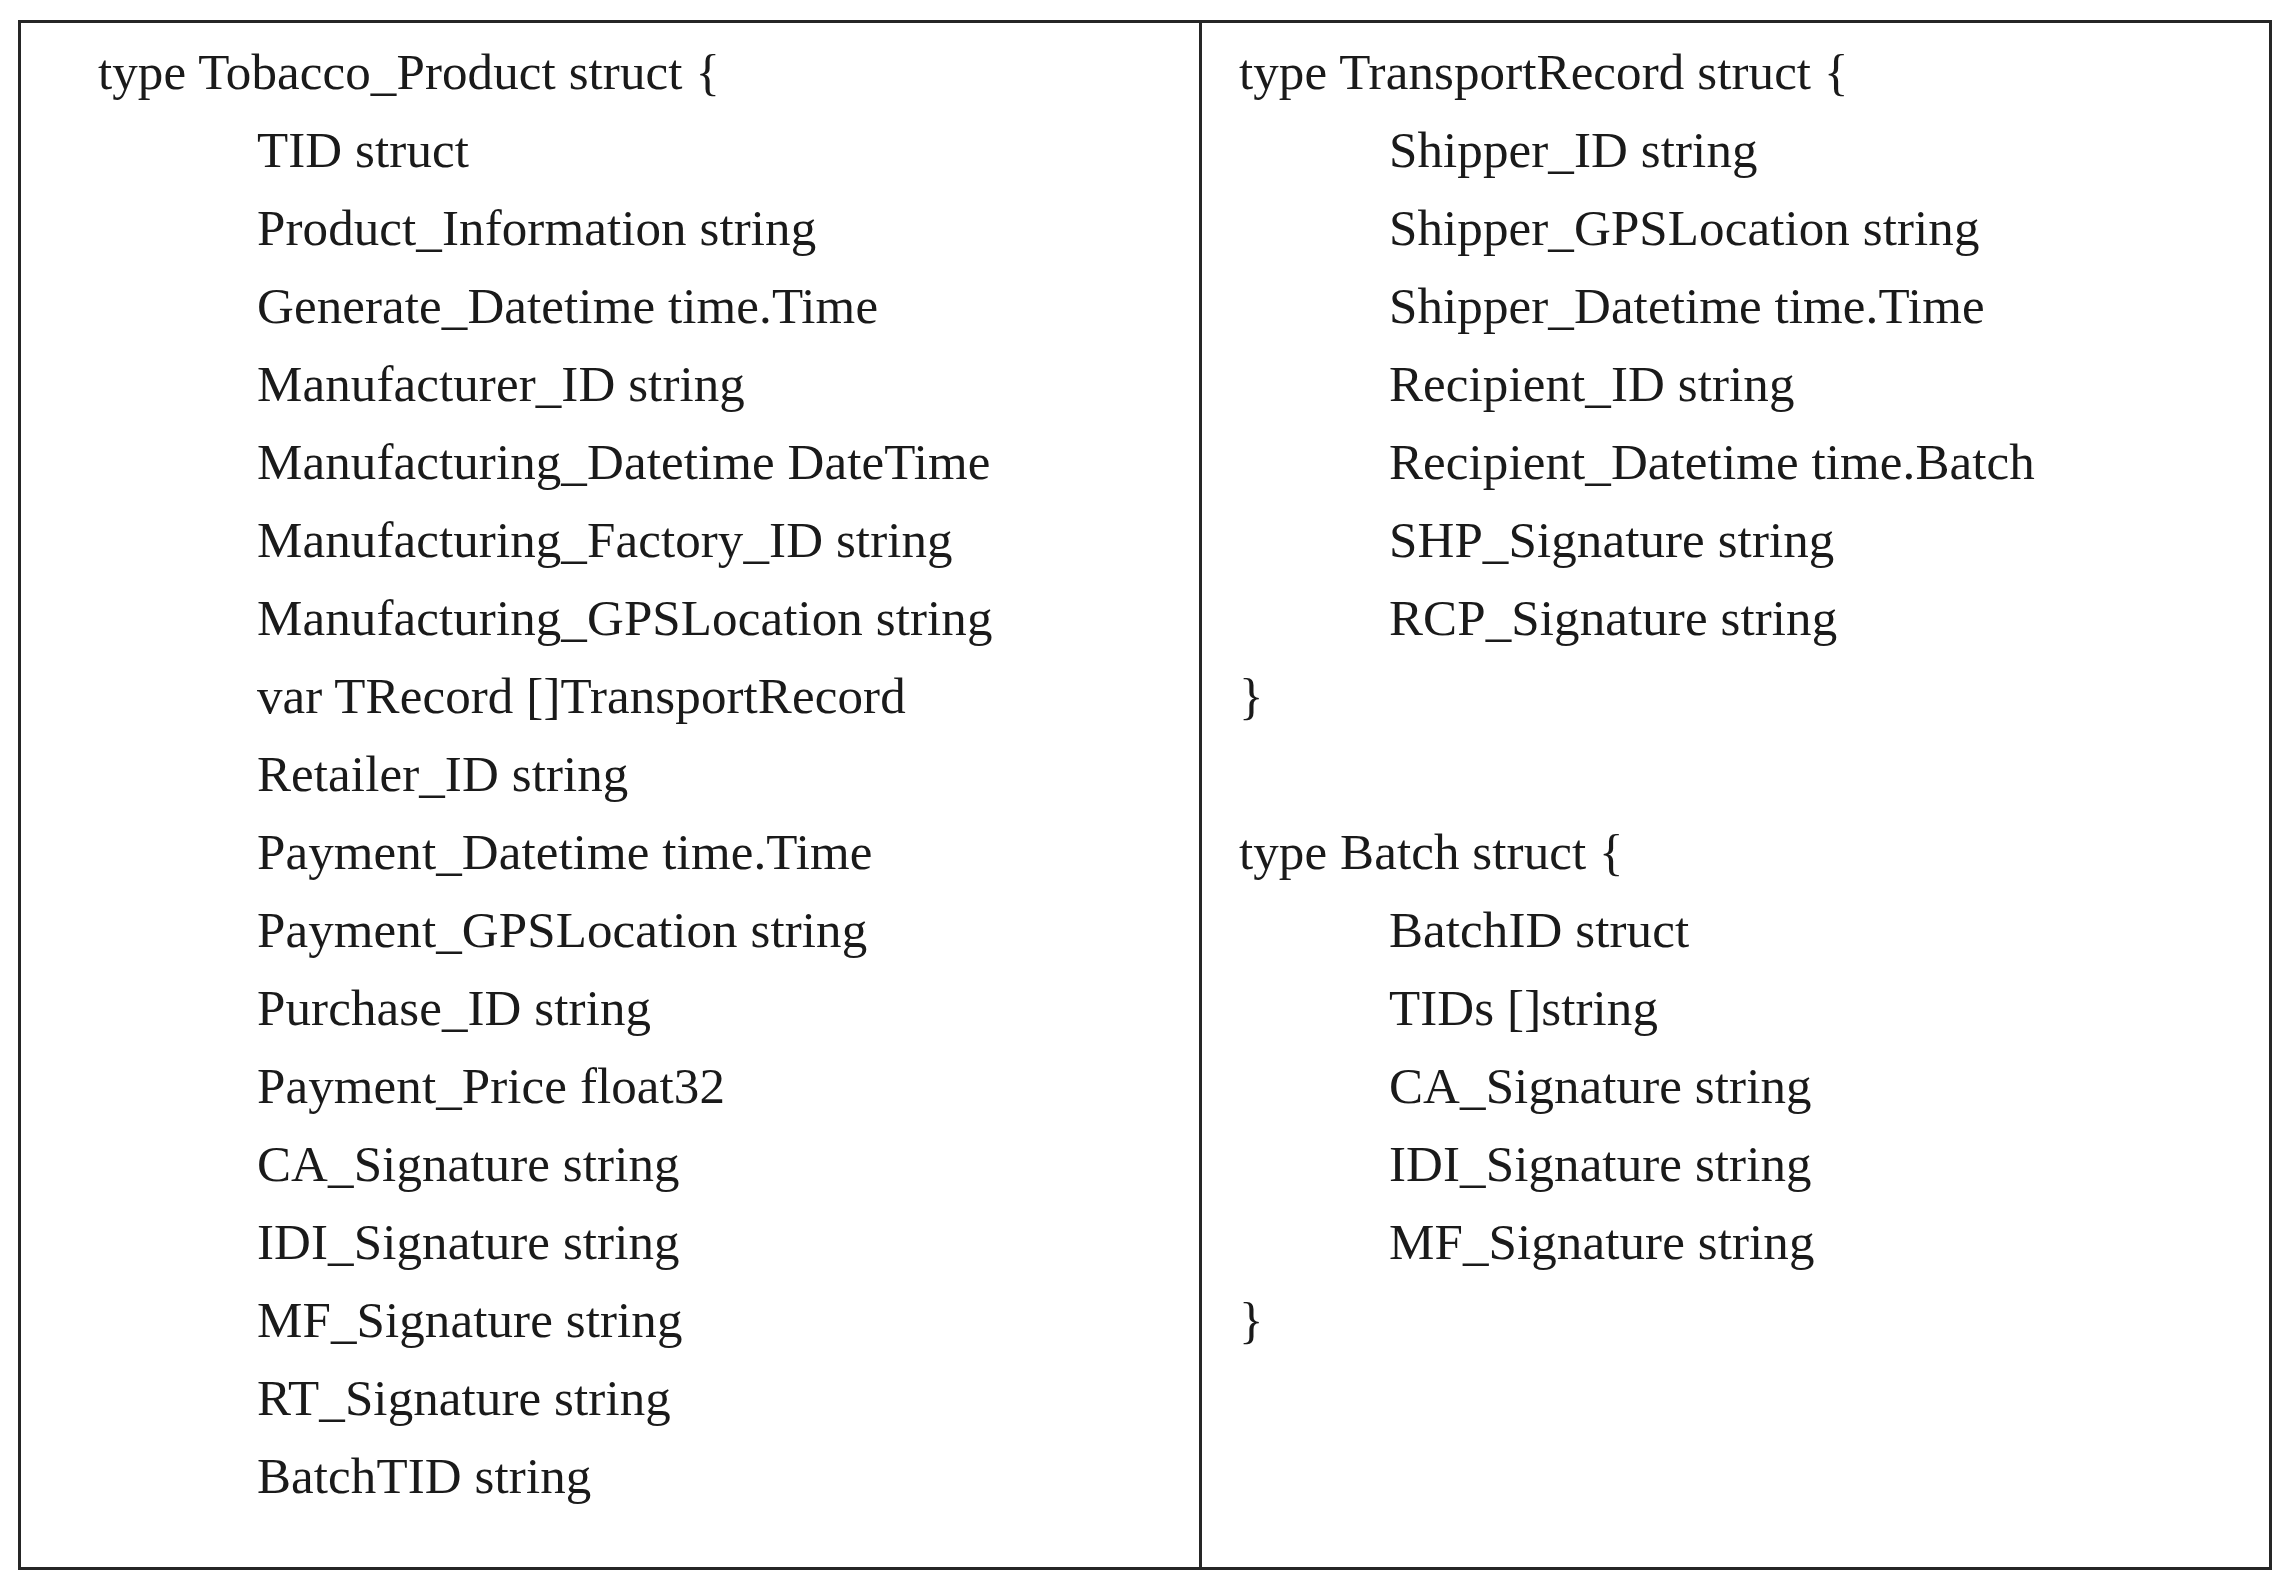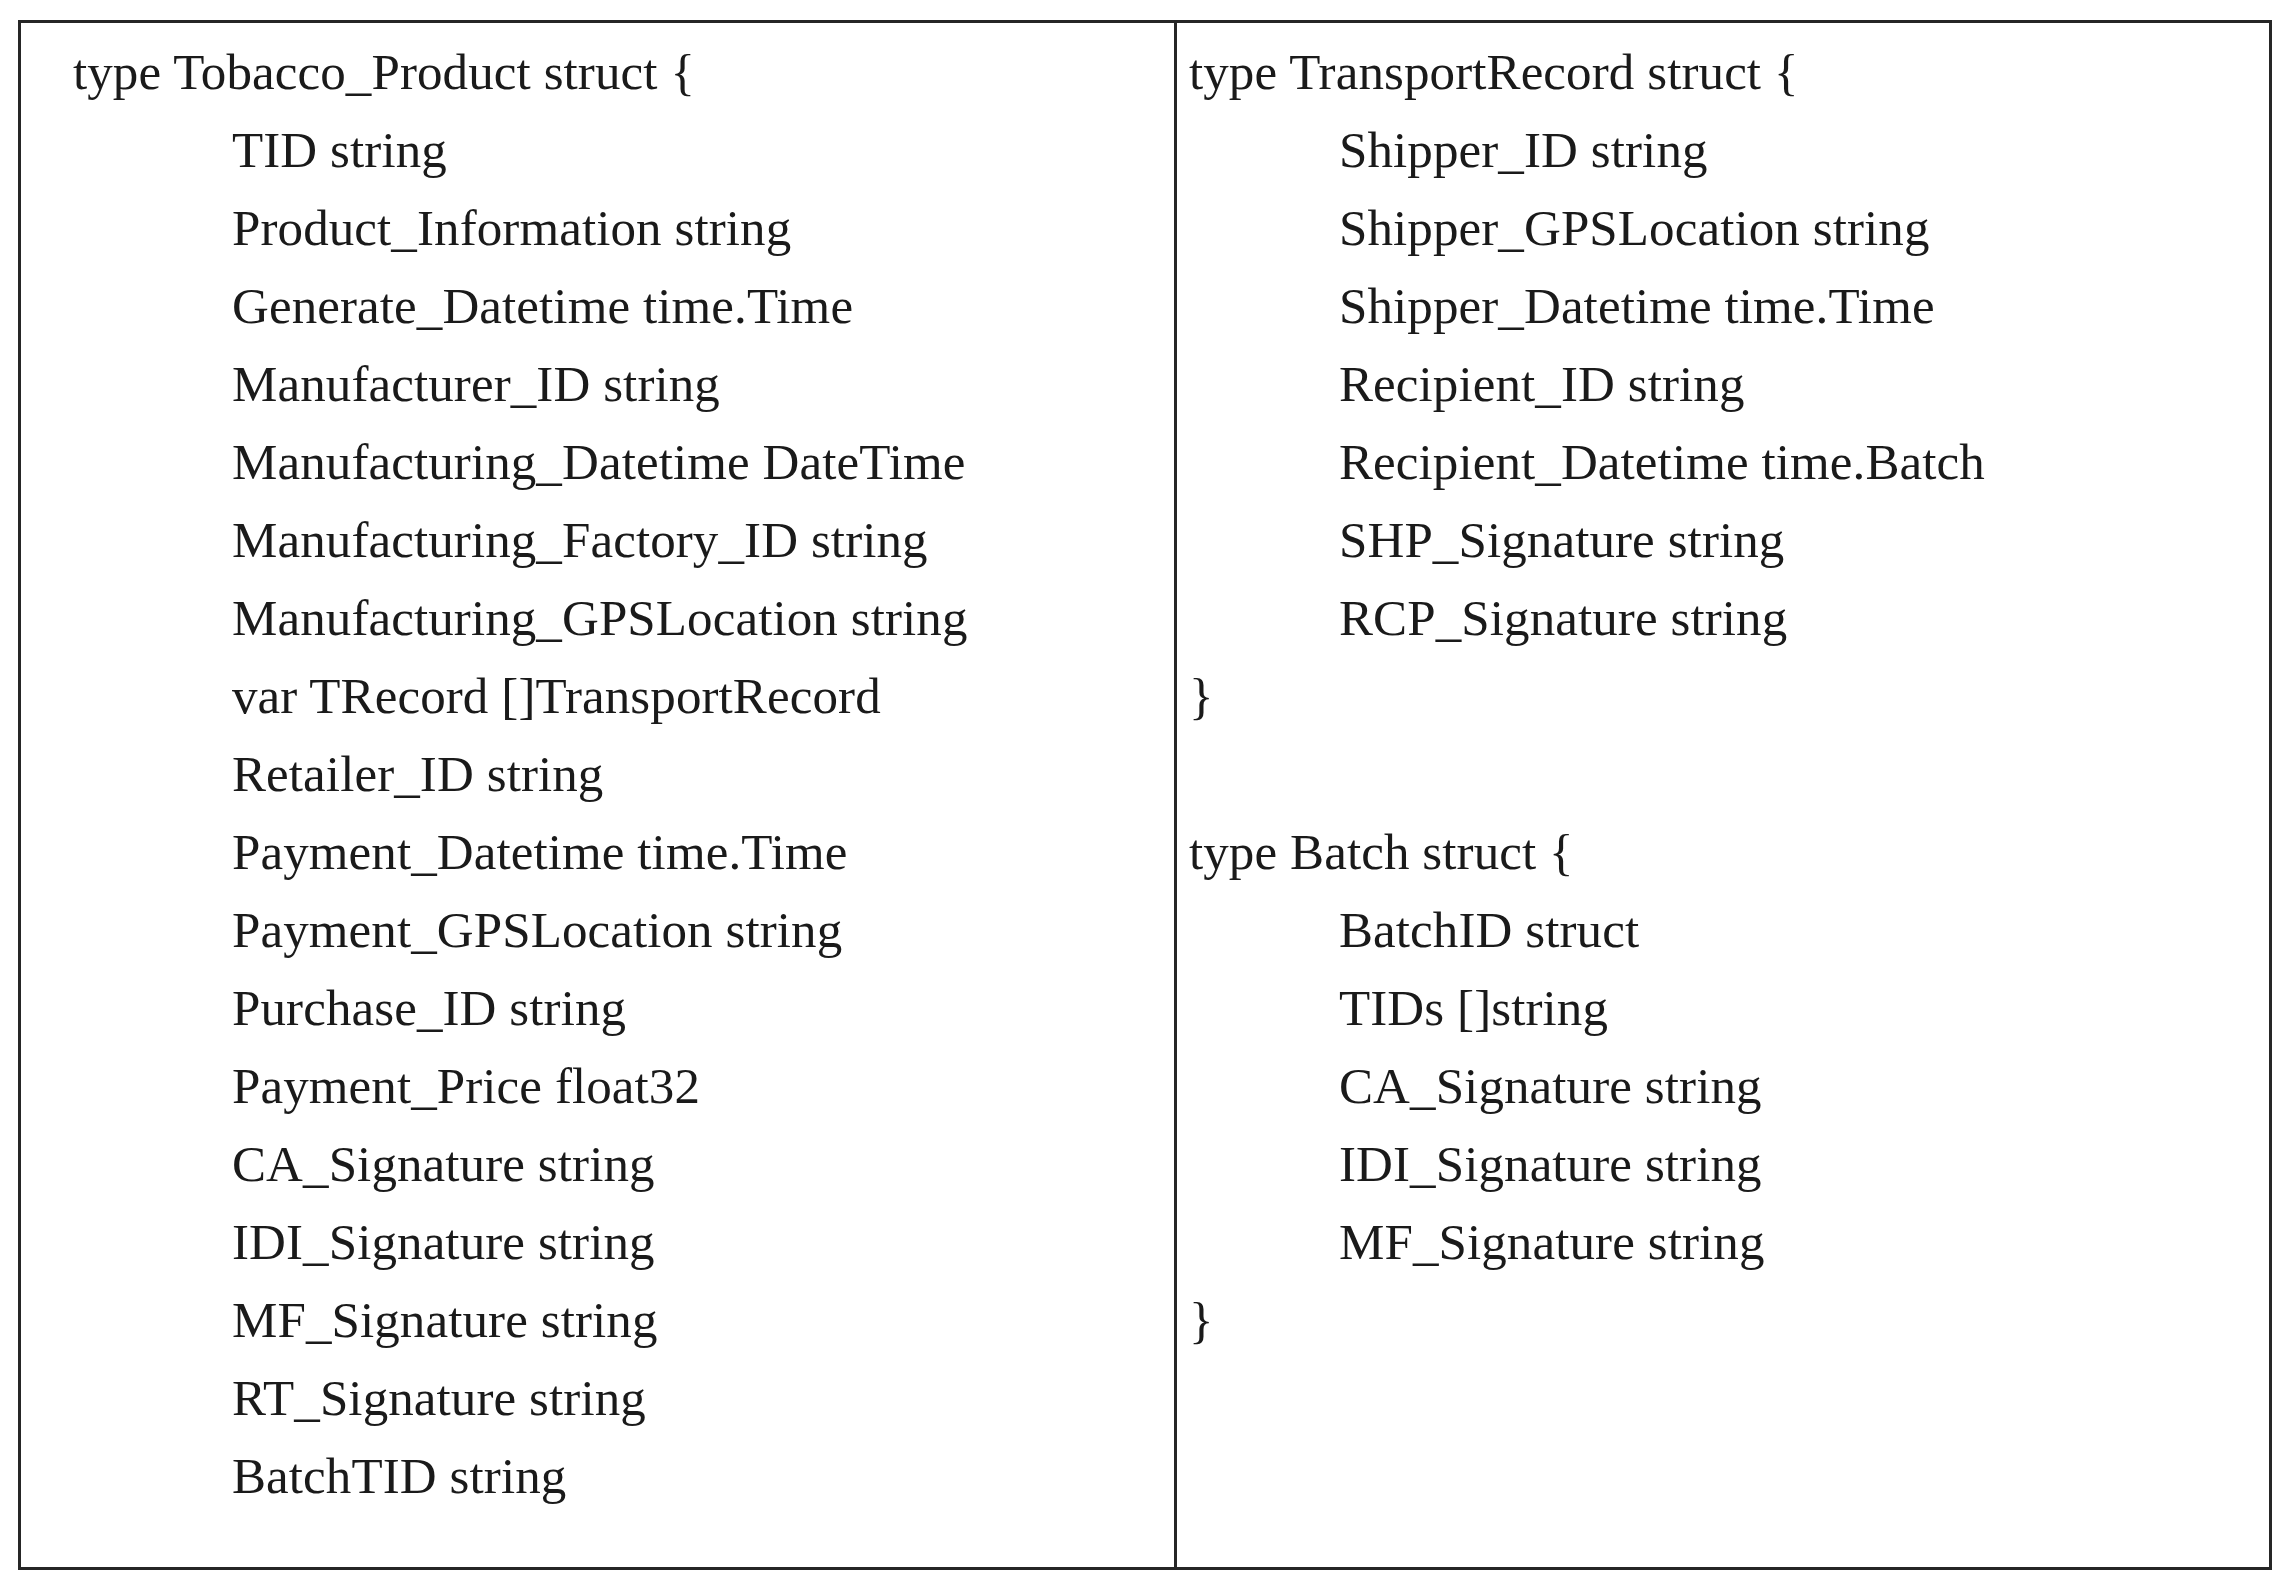--- a/index.html
+++ b/index.html
@@ -26,20 +26,21 @@
     background: #ffffff;
     display: flex;
     flex-direction: row;
   }
 
   .code-column {
     box-sizing: border-box;
     height: 100%;
     position: relative;
     padding-top: 10px;
+    margin-left: 25px;
   }
 
   .code-column.left {
     width: 1156px;
     border-right: 3.6px solid #262626;
     padding-left: 52px;
   }
 
   .code-column.right {
     flex: 1 1 auto;
@@ -67,21 +68,21 @@
     color: transparent;
   }
 </style>
 </head>
 <body>
 
 <div class="code-figure">
 
   <div class="code-column left">
       <span class="code-line">type Tobacco_Product struct {</span>
-      <span class="code-line indent-1">TID string</span>
+      <span class="code-line indent-1">TID struct</span>
       <span class="code-line indent-1">Product_Information string</span>
       <span class="code-line indent-1">Generate_Datetime time.Time</span>
       <span class="code-line indent-1">Manufacturer_ID string</span>
       <span class="code-line indent-1">Manufacturing_Datetime DateTime</span>
       <span class="code-line indent-1">Manufacturing_Factory_ID string</span>
       <span class="code-line indent-1">Manufacturing_GPSLocation string</span>
       <span class="code-line indent-1">var TRecord []TransportRecord</span>
       <span class="code-line indent-1">Retailer_ID string</span>
       <span class="code-line indent-1">Payment_Datetime time.Time</span>
       <span class="code-line indent-1">Payment_GPSLocation string</span>

